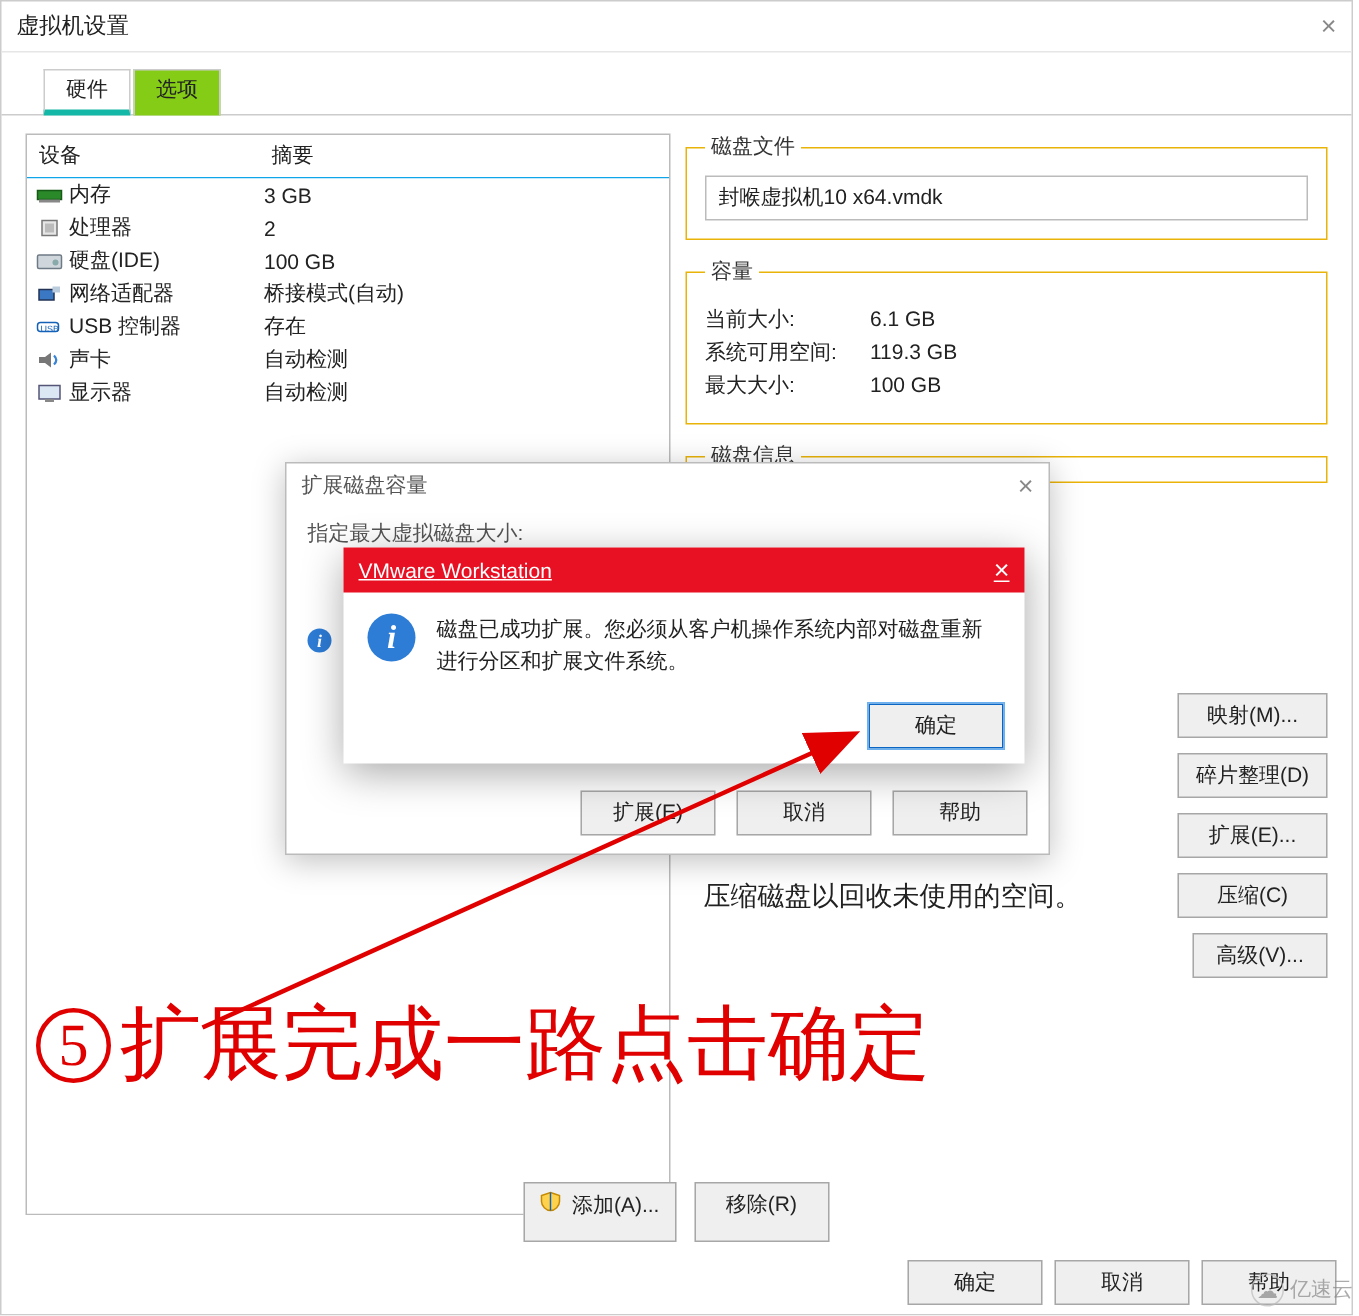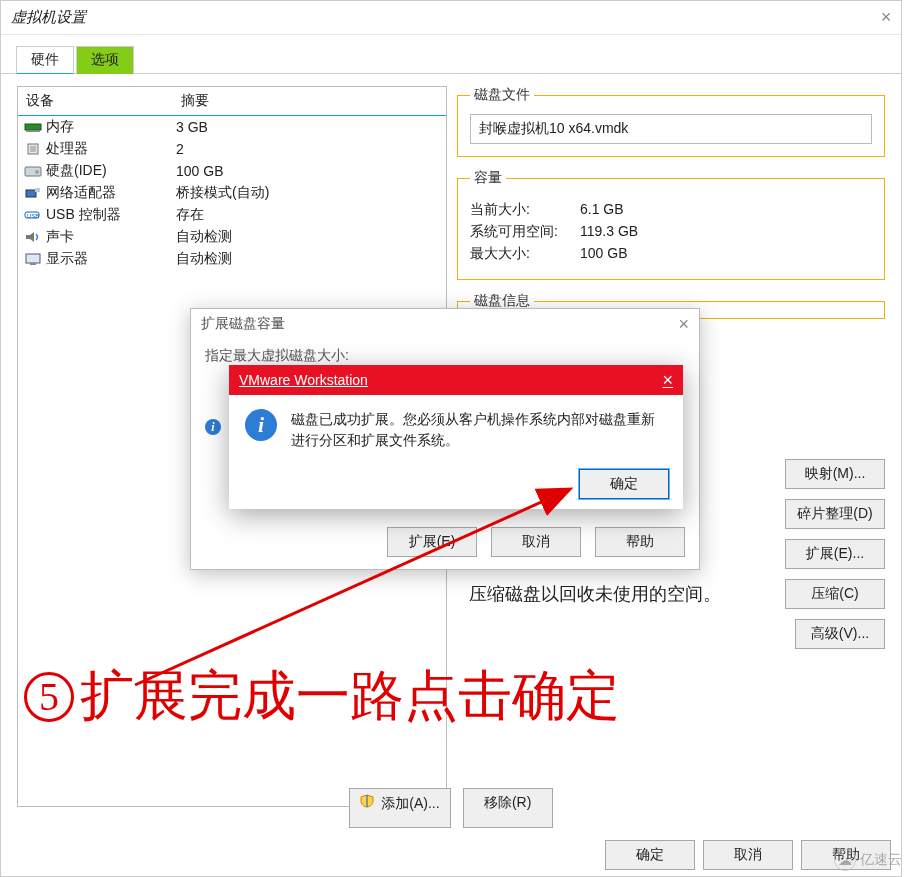--- a/index.html
+++ b/index.html
@@ -1,26 +1,26 @@
 <!DOCTYPE html>
 <html><head>
 <meta charset="utf-8">
 <style>
   * { box-sizing: border-box; font-family: "Microsoft YaHei", "SimSun", sans-serif; }
   body { margin: 0; background: #fff; width: 906px; height: 877px; position: relative; overflow: hidden; font-size: 14px; color: #222; }
 
   
   .win-main { position: absolute; left: 0; top: 0; width: 902px; height: 877px; border: 1px solid #ccc; background: #fff; }
-  .win-main .titlebar { height: 34px; display: flex; align-items: center; padding: 0 10px; border-bottom: 1px solid #e6e6e6; font-size: 15px; font-style: italic; }
+  .win-main .titlebar { height: 34px; display: flex; align-items: center; padding: 0 10px; border-bottom: 1px solid #e6e6e6; font-size: 15px; }
   .win-main .titlebar .title { flex: 1; }
   .close-x { font-weight: normal; font-size: 18px; color: #888; cursor: default; }
 
   .tabs { display: flex; padding: 10px 15px 0 15px; border-bottom: 1px solid #ccc; }
   .tab { border: 1px solid #ccc; border-bottom: none; padding: 4px 14px; margin-right: 2px; background: #84cc16; position: relative; top: 1px; }
-  .tab.active { background: #fff; border-bottom: 1px solid #14b8a6; }
+  .tab.active { background: #fff; border-bottom: 4px solid #14b8a6; margin-left: 13px; }
   .content { display: flex; padding: 12px 16px 0 16px; }
   .left-col { width: 430px; }
   .right-col { flex: 1; padding-left: 10px; }
 
   .dev-table { border: 1px solid #bbb; width: 100%; }
   .dev-head { display: flex; border-bottom: 1px solid #0ea5e9; }
   .dev-head > div { padding: 5px 8px; font-weight: normal; }
   .col-dev { width: 155px; }
   .col-sum { flex: 1; }
   .dev-row { display: flex; padding: 2px 0 2px 6px; align-items: center; }

